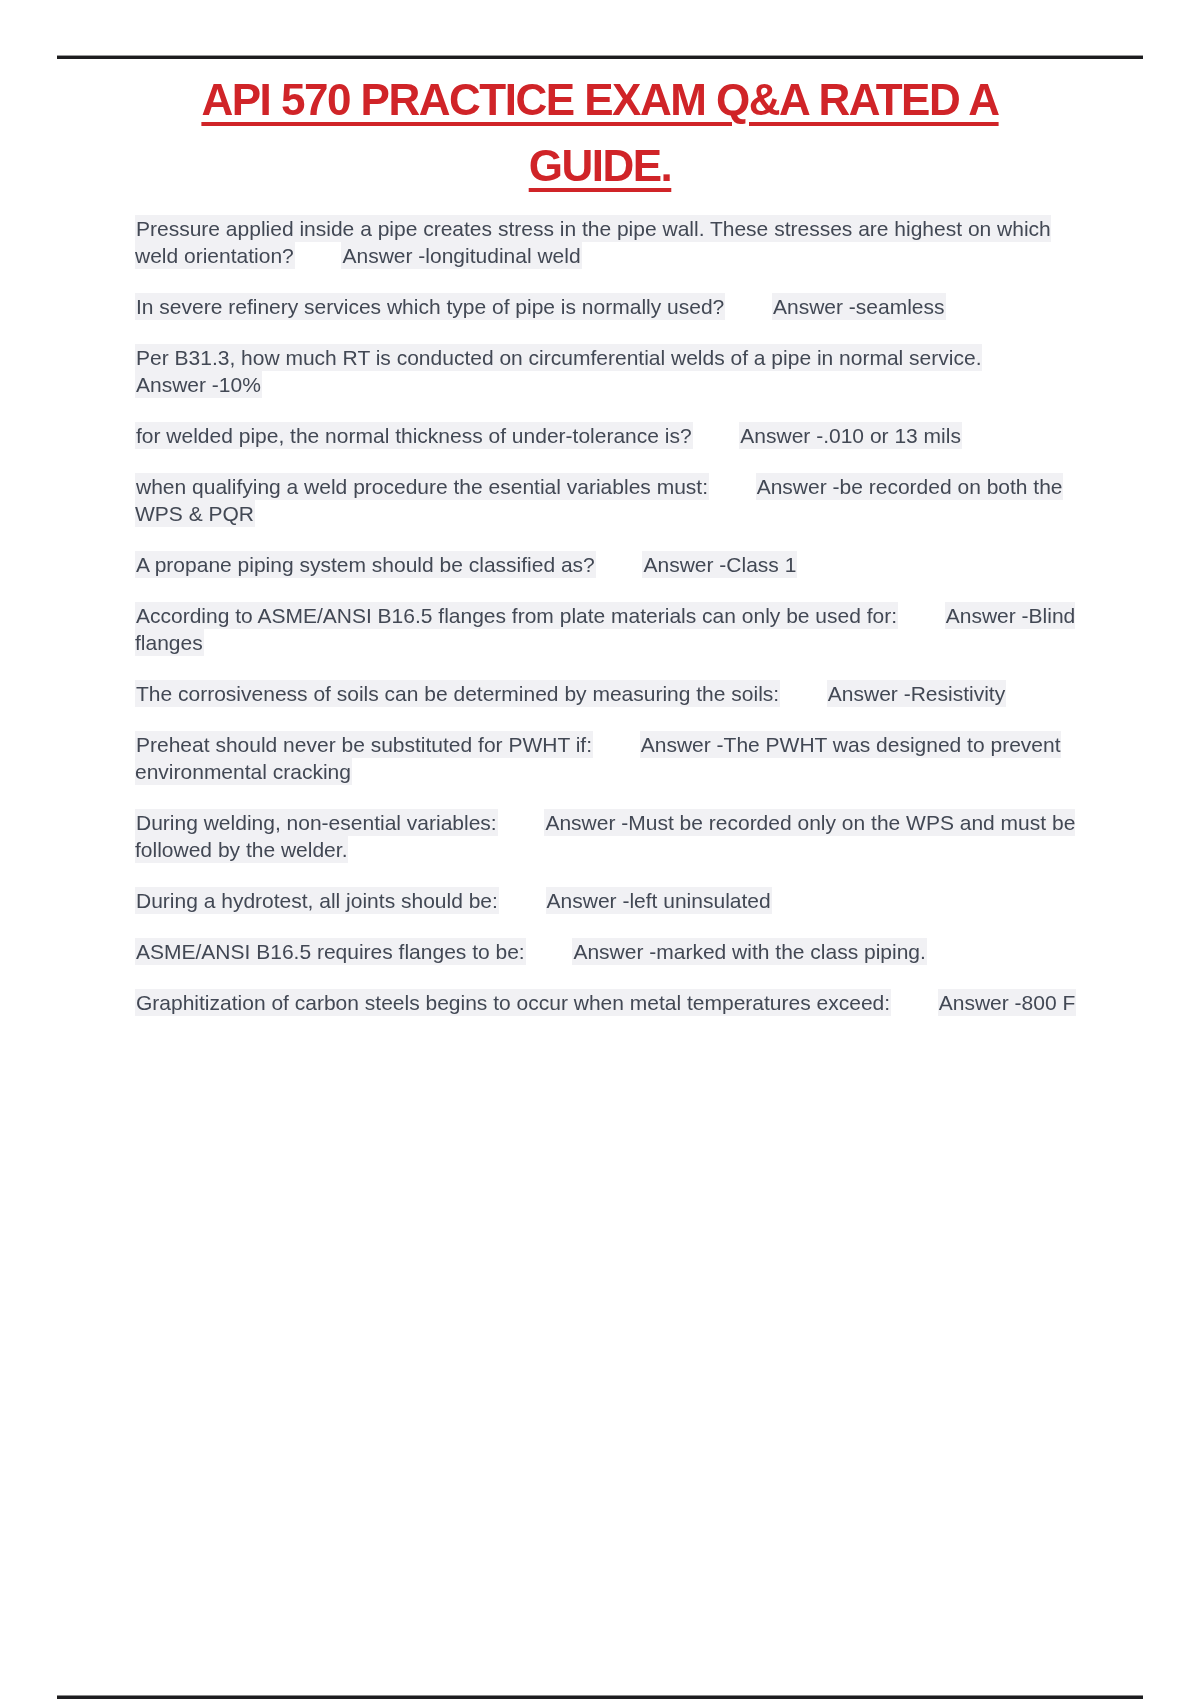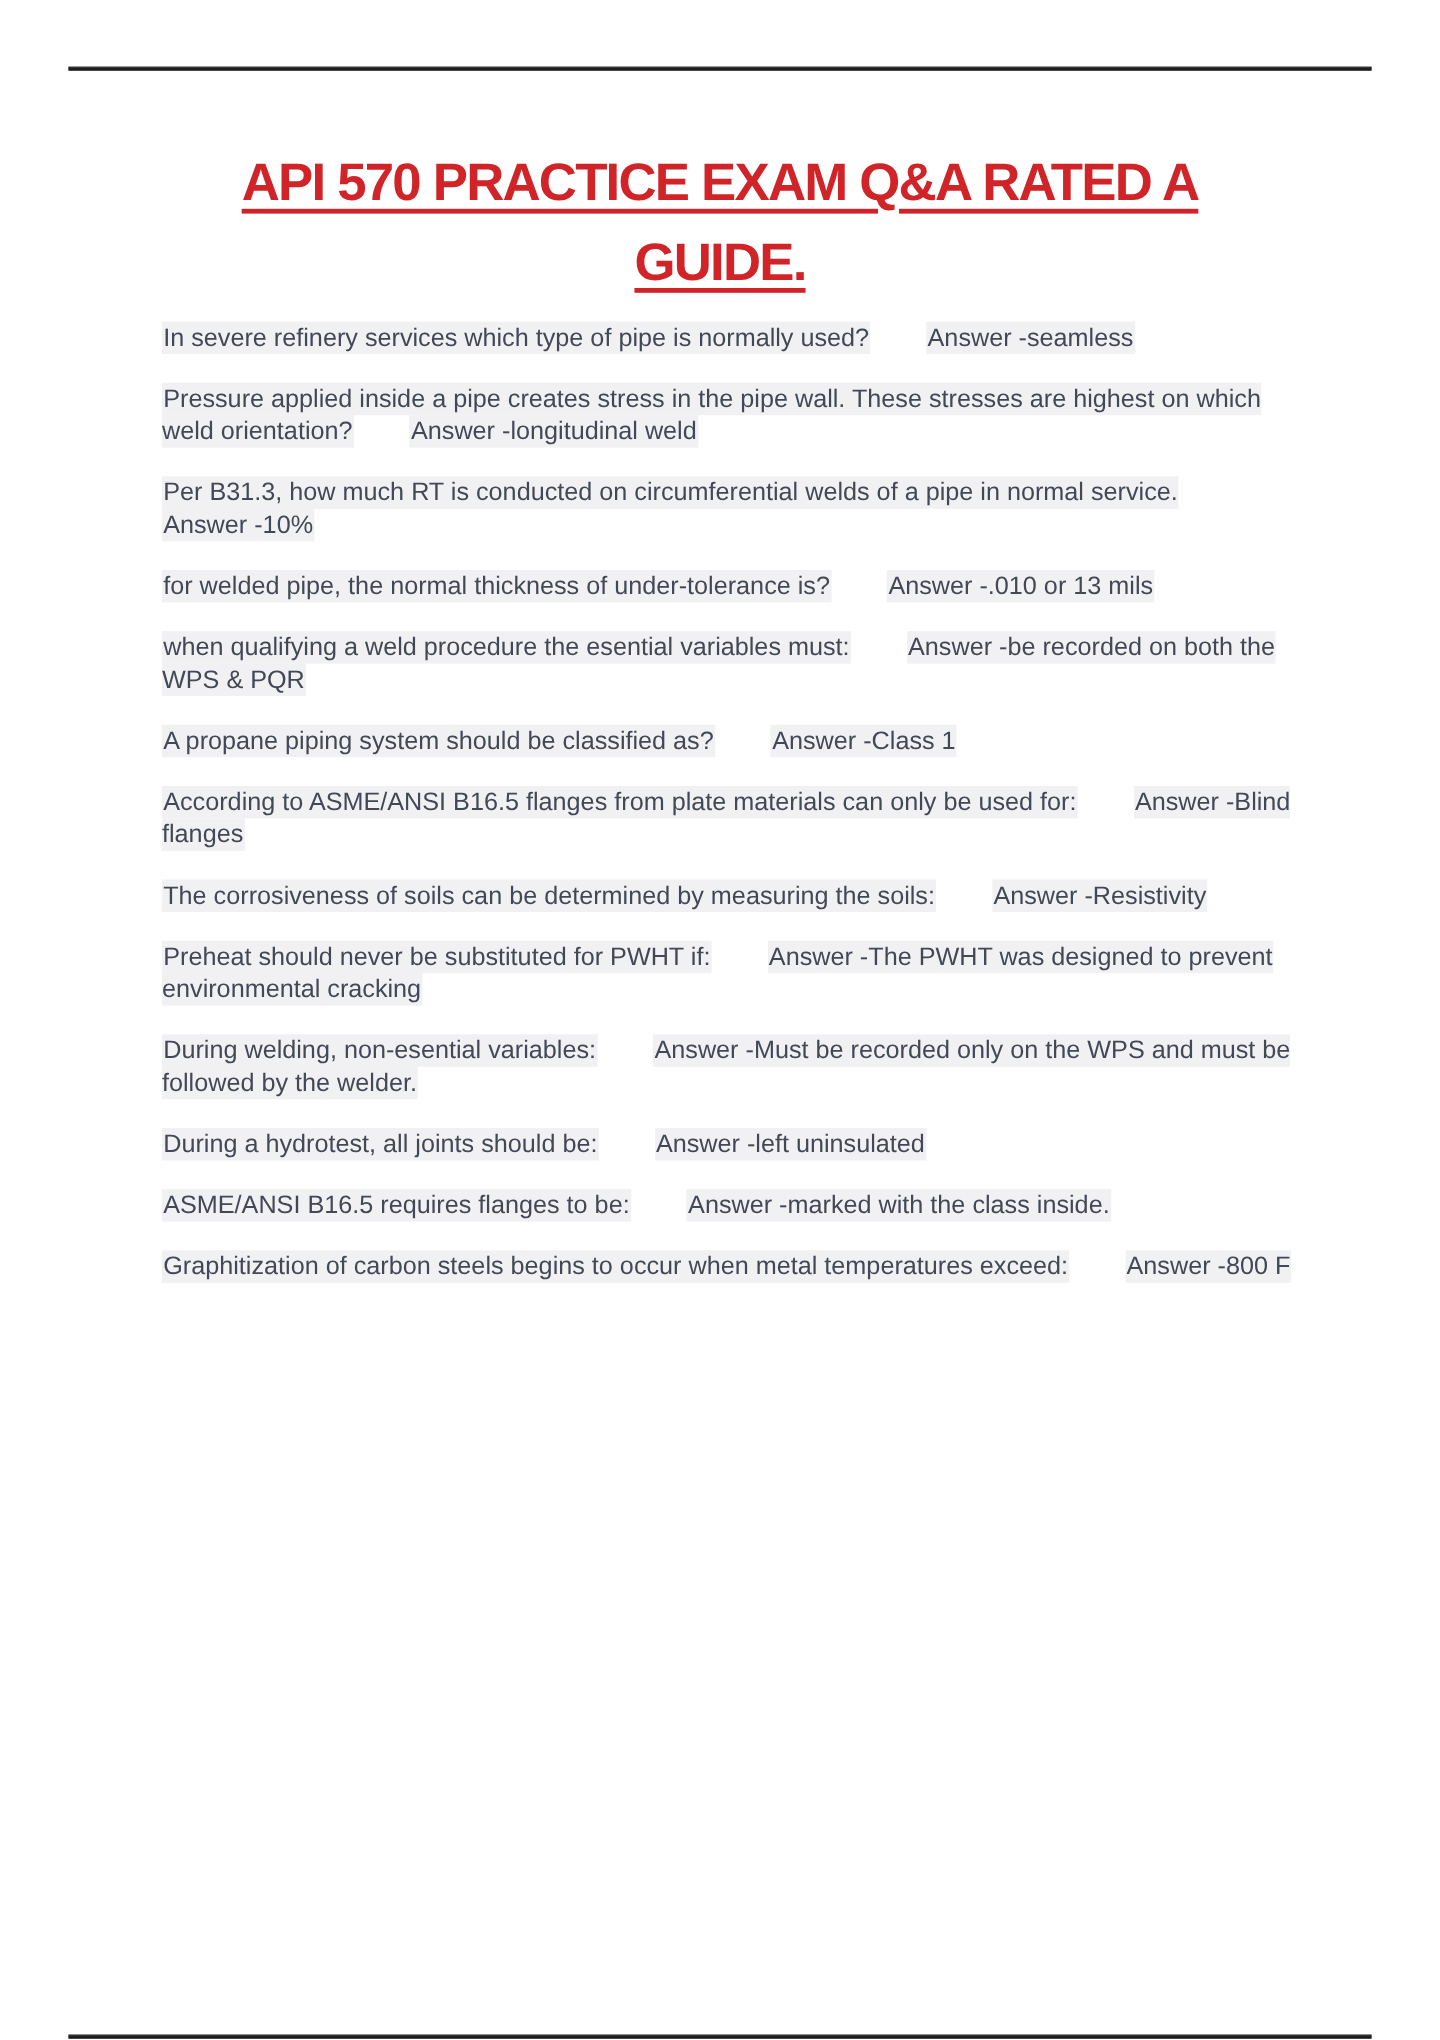--- a/index.html
+++ b/index.html
@@ -18,21 +18,21 @@
     position: absolute;
     left: 57px;
     width: 1086px;
     height: 3px;
     background: #1d1d1f;
   }
   .rule-top { top: 56px; box-shadow: 0 -1px 0 #9a9a9a; }
   .rule-bottom { top: 1696px; box-shadow: 0 -1px 0 #8a8a8a; }
 
   .title-block {
-    padding-top: 120px;
+    padding-top: 67px;
     text-align: center;
     color: #d02428;
     font-weight: bold;
   }
   .title-line {
     font-size: 44px;
     line-height: 66px;
     letter-spacing: -1.5px;
     text-decoration: underline;
     text-decoration-thickness: 4px;
@@ -61,28 +61,28 @@
 <body>
 
 <div class="rule rule-top"></div>
 
 <div class="title-block">
   <div class="title-line">API 570 PRACTICE EXAM Q&amp;A RATED A</div>
   <div class="title-line">GUIDE.</div>
 </div>
 
 <div class="content">
+  <p class="qa"><span class="hl">Pressure applied inside a pipe creates stress in the pipe wall. These stresses are highest on which weld orientation?</span><span class="gap">        </span><span class="hl">Answer -longitudinal weld</span></p>
   <p class="qa"><span class="hl">In severe refinery services which type of pipe is normally used?</span><span class="gap">        </span><span class="hl">Answer -seamless</span></p>
-  <p class="qa"><span class="hl">Pressure applied inside a pipe creates stress in the pipe wall. These stresses are highest on which weld orientation?</span><span class="gap">        </span><span class="hl">Answer -longitudinal weld</span></p>
   <p class="qa"><span class="hl">Per B31.3, how much RT is conducted on circumferential welds of a pipe in normal service.</span><span class="gap">        </span><span class="hl">Answer -10%</span></p>
   <p class="qa"><span class="hl">for welded pipe, the normal thickness of under-tolerance is?</span><span class="gap">        </span><span class="hl">Answer -.010 or 13 mils</span></p>
   <p class="qa"><span class="hl">when qualifying a weld procedure the esential variables must:</span><span class="gap">        </span><span class="hl">Answer -be recorded on both the WPS &amp; PQR</span></p>
   <p class="qa"><span class="hl">A propane piping system should be classified as?</span><span class="gap">        </span><span class="hl">Answer -Class 1</span></p>
   <p class="qa"><span class="hl">According to ASME/ANSI B16.5 flanges from plate materials can only be used for:</span><span class="gap">        </span><span class="hl">Answer -Blind flanges</span></p>
   <p class="qa"><span class="hl">The corrosiveness of soils can be determined by measuring the soils:</span><span class="gap">        </span><span class="hl">Answer -Resistivity</span></p>
   <p class="qa"><span class="hl">Preheat should never be substituted for PWHT if:</span><span class="gap">        </span><span class="hl">Answer -The PWHT was designed to prevent environmental cracking</span></p>
   <p class="qa"><span class="hl">During welding, non-esential variables:</span><span class="gap">        </span><span class="hl">Answer -Must be recorded only on the WPS and must be followed by the welder.</span></p>
   <p class="qa"><span class="hl">During a hydrotest, all joints should be:</span><span class="gap">        </span><span class="hl">Answer -left uninsulated</span></p>
-  <p class="qa"><span class="hl">ASME/ANSI B16.5 requires flanges to be:</span><span class="gap">        </span><span class="hl">Answer -marked with the class inside.</span></p>
+  <p class="qa"><span class="hl">ASME/ANSI B16.5 requires flanges to be:</span><span class="gap">        </span><span class="hl">Answer -marked with the class piping.</span></p>
   <p class="qa"><span class="hl">Graphitization of carbon steels begins to occur when metal temperatures exceed:</span><span class="gap">        </span><span class="hl">Answer -800 F</span></p>
 </div>
 
 <div class="rule rule-bottom"></div>
 
 </body></html>

